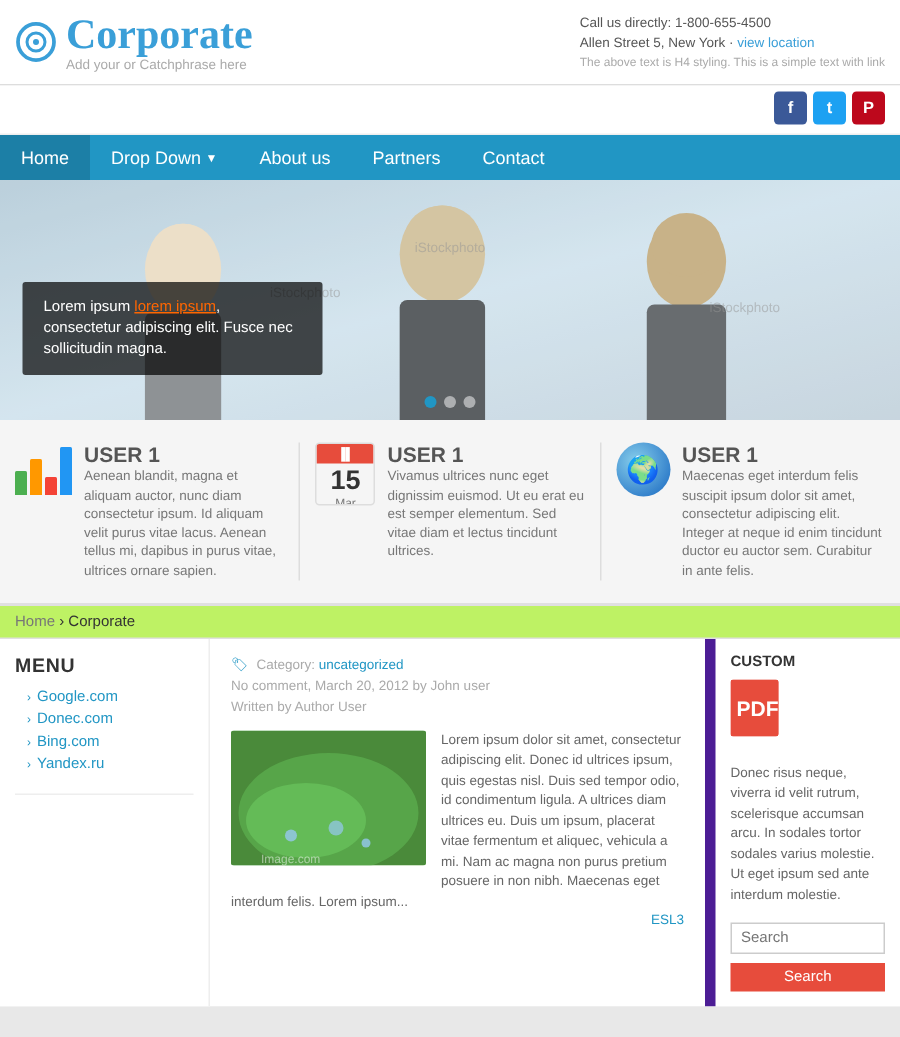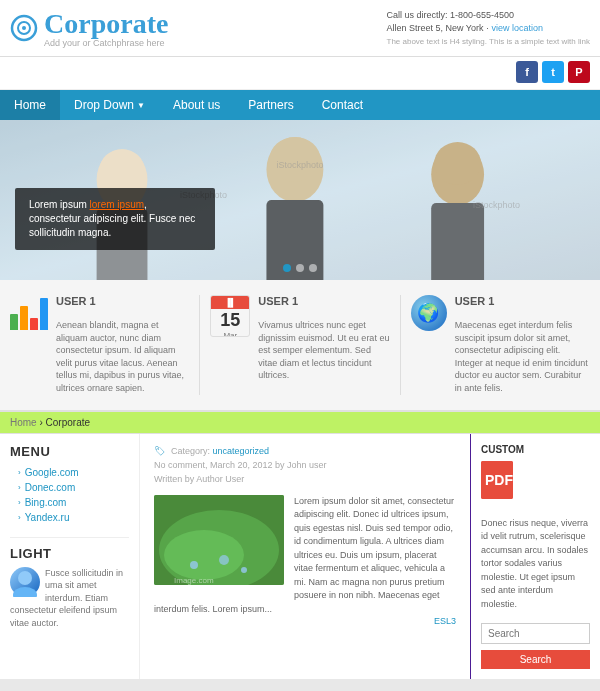--- a/index.html
+++ b/index.html
@@ -36,21 +36,21 @@
     .hero-dot { width: 8px; height: 8px; border-radius: 50%; background: rgba(255,255,255,0.5); cursor: pointer; }
     .hero-dot.active { background: #2196c4; }
     .watermark { position: absolute; color: rgba(150,150,150,0.5); font-size: 9px; pointer-events: none; }
     .watermark1 { top: 40px; left: 50%; transform: translateX(-50%); }
 
     
     .widgets-row { background: #f5f5f5; border-bottom: 2px solid #e0e0e0; padding: 15px 10px; display: flex; gap: 10px; }
     .widget { flex: 1; display: flex; gap: 8px; }
     .widget-icon { flex-shrink: 0; }
     .widget-content { flex: 1; }
-    .widget-title { font-size: 11px; font-weight: bold; color: #555; margin-bottom: 12px; text-transform: uppercase; }
+    .widget-title { font-size: 14px; font-weight: bold; color: #555; margin-bottom: 0; text-transform: uppercase; }
     .widget-text { font-size: 9px; color: #777; line-height: 1.4; }
     .widget-divider { width: 1px; background: #ddd; }
 
     
     .bar-chart { display: flex; align-items: flex-end; gap: 2px; height: 35px; }
     .bar { width: 8px; border-radius: 1px 1px 0 0; }
     .bar-green { background: #4caf50; }
     .bar-orange { background: #ff9800; }
     .bar-red { background: #f44336; }
     .bar-blue { background: #2196f3; }
@@ -90,21 +90,21 @@
     .article-meta { font-size: 9px; color: #aaa; margin-bottom: 8px; line-height: 1.6; }
     .article-meta a { color: #2196c4; text-decoration: none; }
     .article-meta .meta-icon { color: #2196c4; margin-right: 3px; }
     .article-image { width: 130px; height: 90px; float: left; margin: 0 10px 8px 0; overflow: hidden; border-radius: 2px; }
     .article-image-inner { width: 130px; height: 90px; background: linear-gradient(135deg, #5dba5d, #3a9a3a, #8dc86a); position: relative; }
     .article-text { font-size: 9px; color: #666; line-height: 1.5; }
     .clearfix::after { content: ''; display: table; clear: both; }
     .read-more { font-size: 9px; color: #2196c4; text-decoration: none; float: right; }
 
     
-    .right-sidebar { width: 130px; flex-shrink: 0; padding: 10px; background: #fff; border-left: 1px solid #4c1d95; }
+    .right-sidebar { width: 130px; flex-shrink: 0; padding: 10px; background: #fff; border-left: 7px solid #4c1d95; }
     .right-title { font-size: 10px; font-weight: bold; color: #333; text-transform: uppercase; margin-bottom: 6px; }
     .pdf-icon { width: 32px; height: 38px; background: #e74c3c; color: white; display: flex; align-items: center; justify-content: center; font-size: 14px; border-radius: 2px; float: left; margin-right: 6px; }
     .custom-text { font-size: 9px; color: #666; line-height: 1.5; clear: both; margin-top: 18px; }
 
     
     .search-area { margin-top: 12px; clear: both; }
     .search-input-wrap { margin-bottom: 6px; }
     .search-input-wrap input { width: 100%; padding: 4px 6px; border: 1px solid #ccc; font-size: 10px; color: #aaa; }
     .search-btn { background: #e74c3c; color: white; border: none; padding: 4px 10px; font-size: 10px; cursor: pointer; width: 100%; }
 
@@ -252,32 +252,20 @@
       <div class="sidebar-item">
         <span class="sidebar-arrow">›</span>
         <span>Bing.com</span>
       </div>
       <div class="sidebar-item">
         <span class="sidebar-arrow">›</span>
         <span>Yandex.ru</span>
       </div>
     </div>
     <hr class="sidebar-divider">
-    <div class="sidebar-section">
-      <div class="sidebar-title">LIGHT</div>
-      <div style="overflow:hidden;">
-        <div class="light-avatar">
-          <svg viewBox="0 0 30 30" width="30" height="30">
-            <circle cx="15" cy="11" r="7" fill="#90caf9"></circle>
-            <ellipse cx="15" cy="28" rx="12" ry="8" fill="#64b5f6"></ellipse>
-          </svg>
-        </div>
-        <div class="light-section">Fusce sollicitudin in uma sit amet interdum. Etiam consectetur eleifend ipsum vitae auctor.</div>
-      </div>
-    </div>
   </div>
 
   <div class="content">
     <div class="article-meta">
       <div>
         <span class="meta-icon">🏷</span>
         Category: <a href="#">uncategorized</a>
       </div>
       <div>No comment, March 20, 2012 by John user</div>
       <div>Written by Author User</div>

